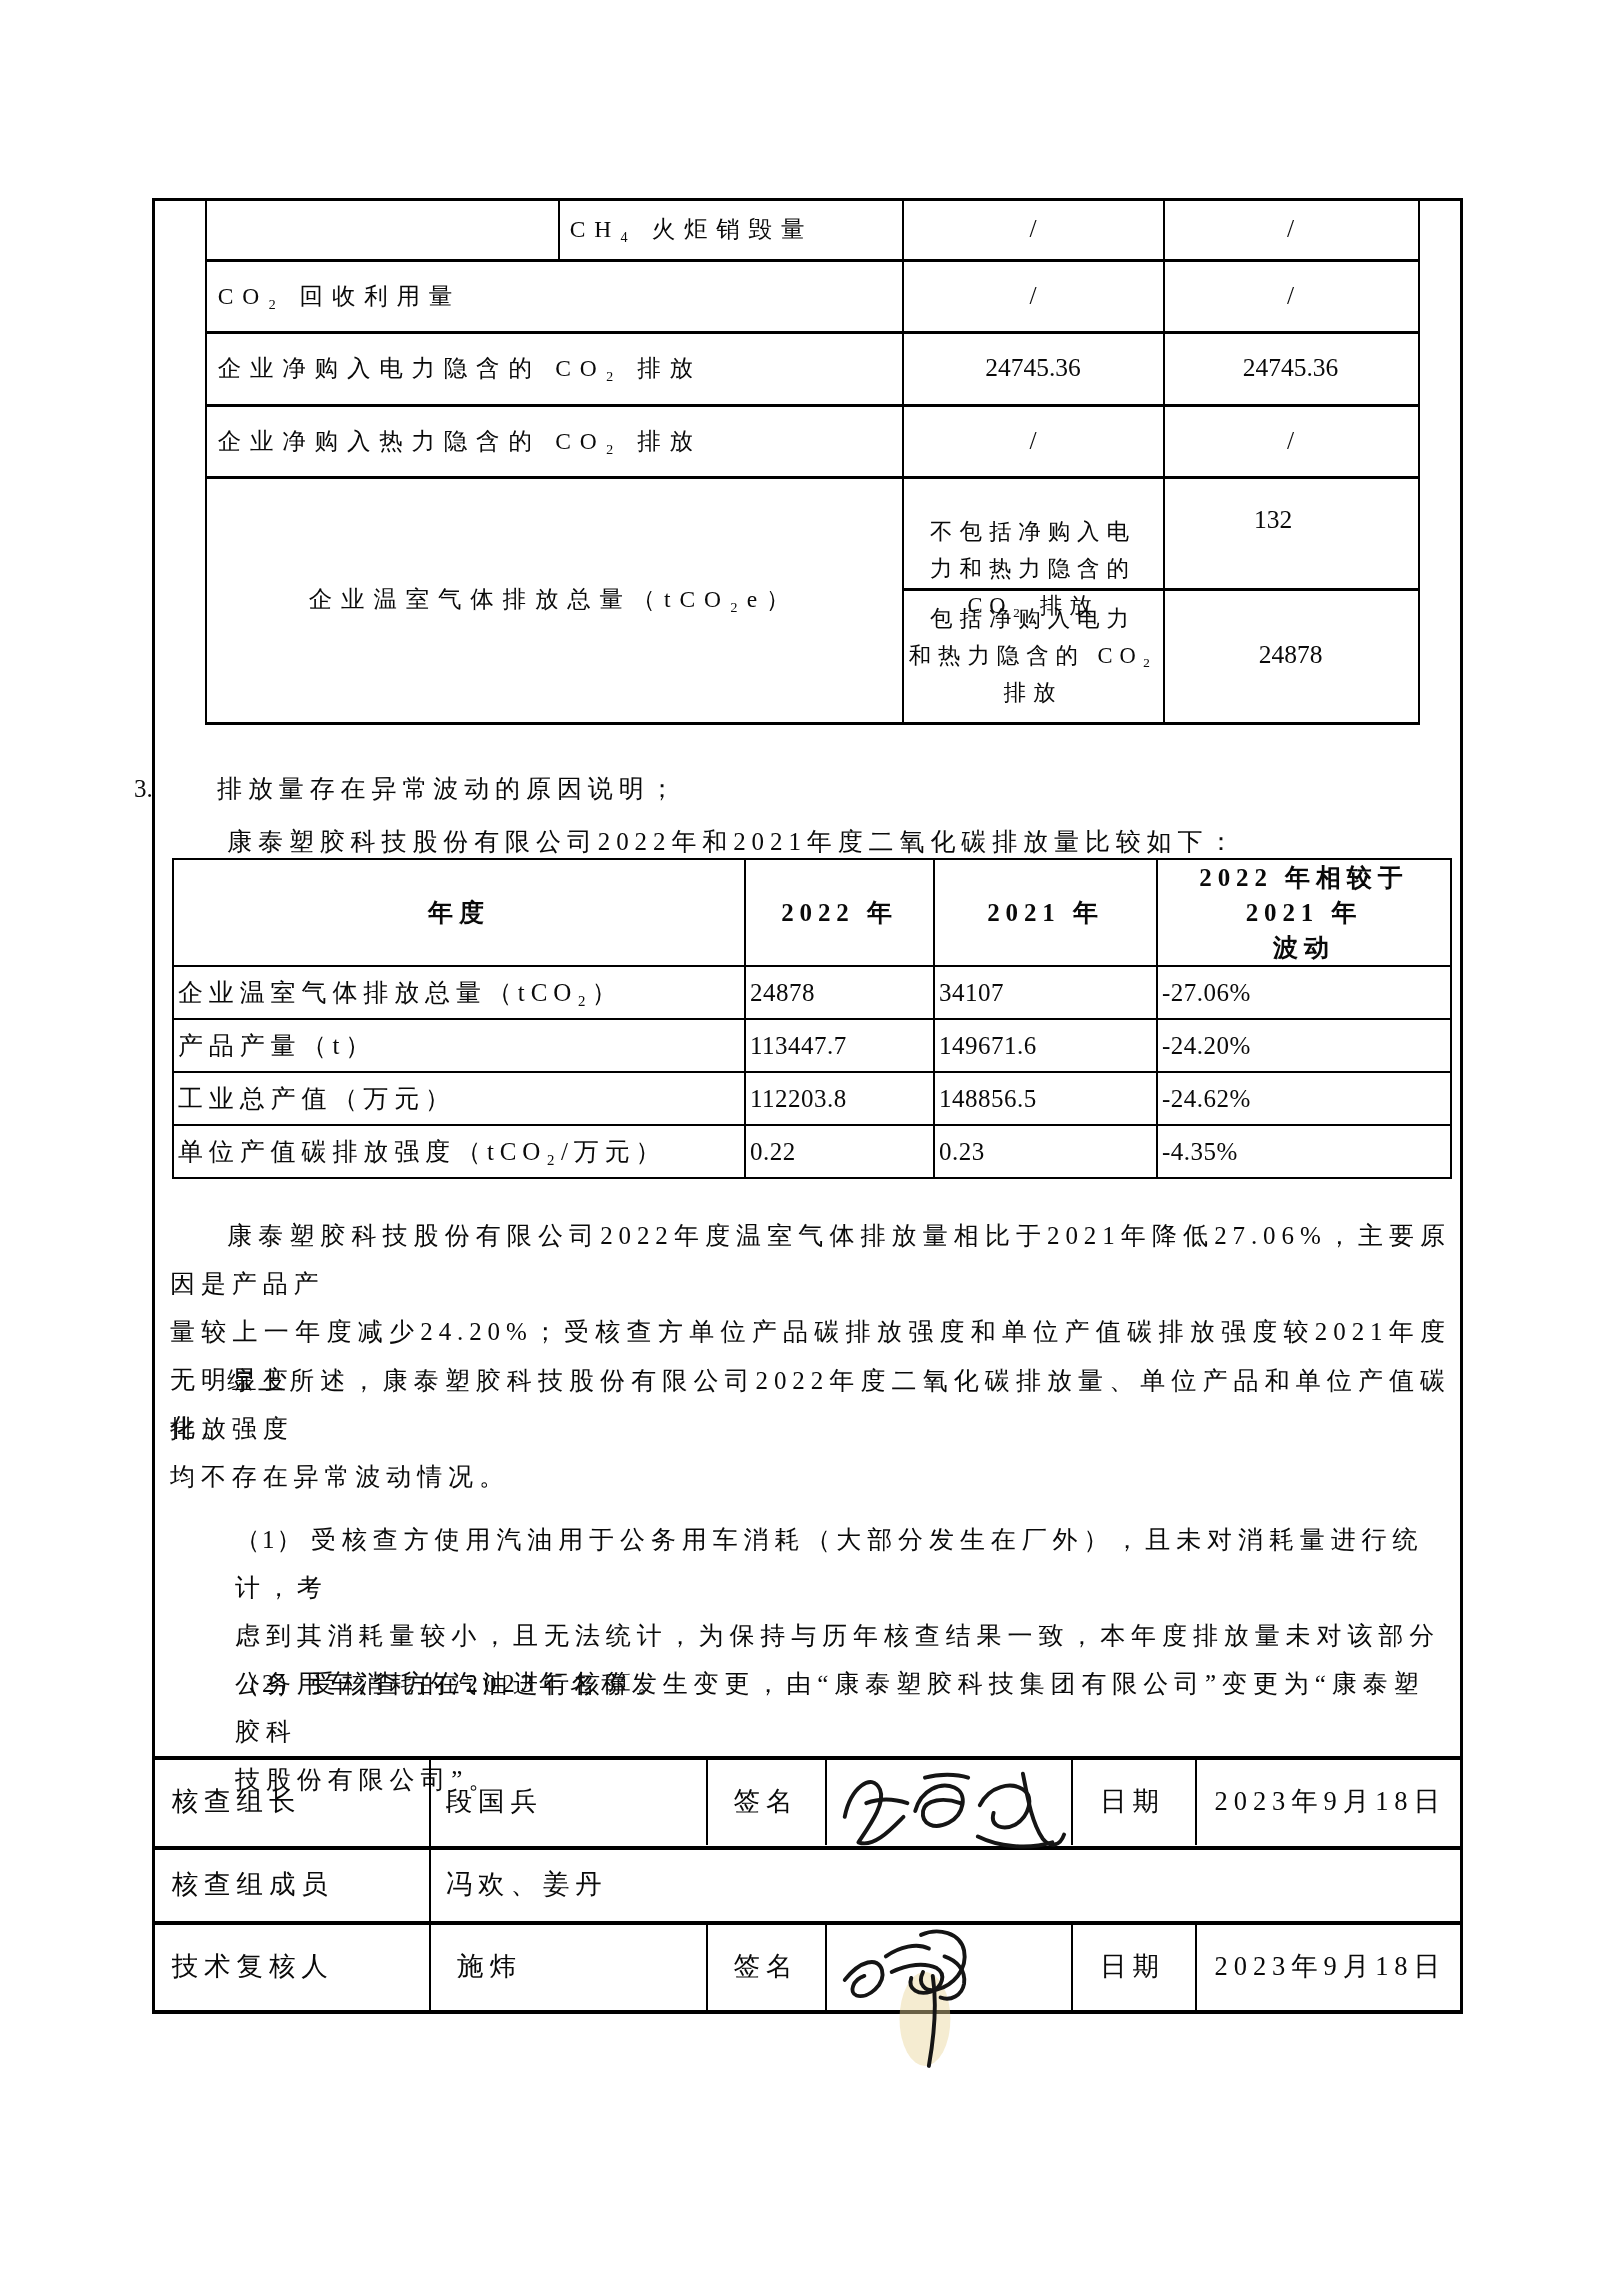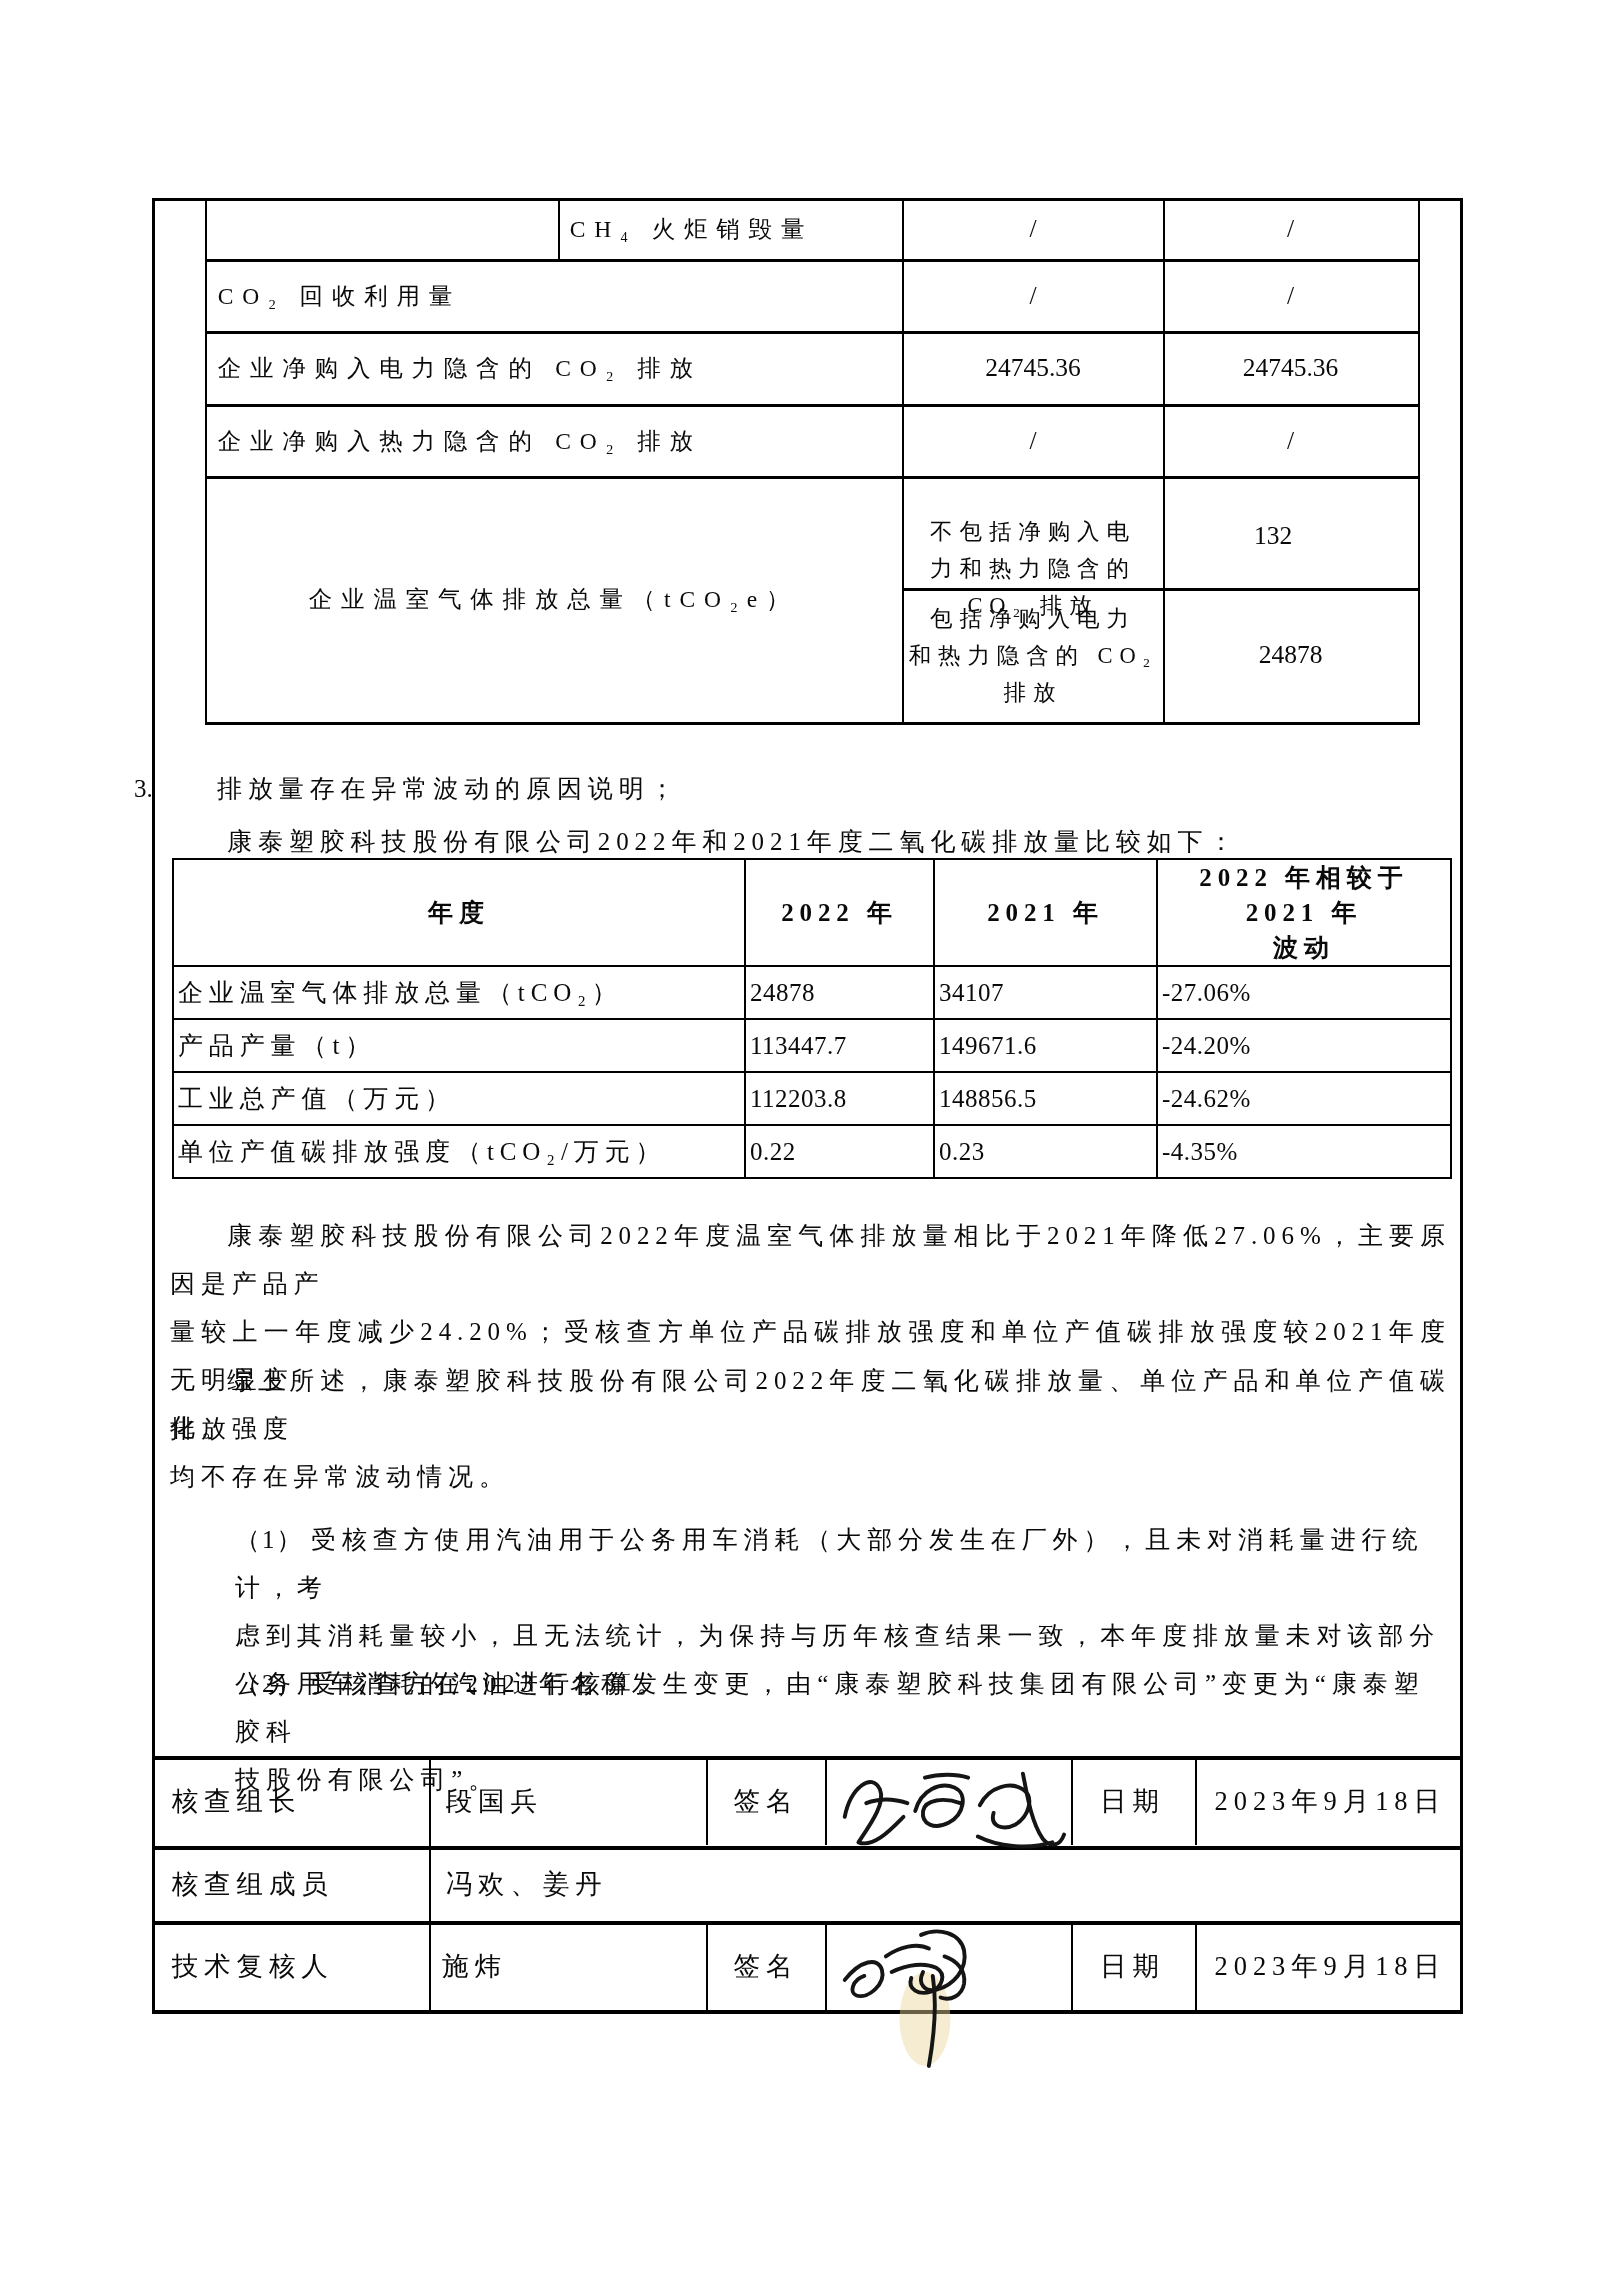--- a/index.html
+++ b/index.html
@@ -70,21 +70,21 @@
   <div class="cell center tt-value" style="left:1163px;top:331px;width:255px;height:73px;">24745.36</div>
 
   <div class="cell left tt-label" style="left:205px;top:404px;width:697px;height:73px;padding-left:12.7px;">企业净购入热力隐含的 CO₂ 排放</div>
   <div class="cell center tt-value" style="left:902px;top:404px;width:262px;height:73px;">/</div>
   <div class="cell center tt-value" style="left:1163px;top:404px;width:255px;height:73px;">/</div>
 
   <div class="cell center tt-label" style="left:205px;top:476px;width:697px;height:246px;">企业温室气体排放总量（tCO₂e）</div>
   <div class="cell center tt-sub" style="left:902px;top:476px;width:262px;height:112px;margin-top:36px;">不包括净购入电
 力和热力隐含的
 CO₂ 排放</div>
-  <div class="cell center tt-value" style="left:1163px;top:480px;width:220px;height:112px;">132</div>
+  <div class="cell center tt-value" style="left:1163px;top:464px;width:220px;height:112px;">132</div>
   <div class="cell center tt-sub" style="left:902px;top:588px;width:262px;height:134px;">包括净购入电力
 和热力隐含的 CO₂
 排放</div>
   <div class="cell center tt-value" style="left:1163px;top:588px;width:255px;height:134px;">24878</div>
 
   <div class="body-block heading" style="left:134px;top:765px;width:1316px;">
     <span class="num">3.</span><span>排放量存在异常波动的原因说明；</span>
   </div>
   <div class="body-block" style="left:170px;top:818px;width:1281px;text-indent:57px;">康泰塑胶科技股份有限公司2022年和2021年度二氧化碳排放量比较如下：</div>
 
@@ -163,21 +163,21 @@
   <div class="cell left sig-cell" style="left:155px;top:1756px;width:274px;height:89px;padding-left:16.7px;">核查组长</div>
   <div class="cell left sig-cell" style="left:429px;top:1756px;width:276px;height:89px;padding-left:16.7px;">段国兵</div>
   <div class="cell center sig-cell" style="left:706px;top:1756px;width:120px;height:89px;">签名</div>
   <div class="cell center sig-cell" style="left:1071px;top:1756px;width:123px;height:89px;">日期</div>
   <div class="cell left sig-cell" style="left:1195px;top:1756px;width:269px;height:89px;padding-left:19.6px;">2023年9月18日</div>
 
   <div class="cell left sig-cell" style="left:155px;top:1846px;width:274px;height:75px;padding-left:16.7px;">核查组成员</div>
   <div class="cell left sig-cell" style="left:429px;top:1846px;width:1034px;height:75px;padding-left:16.7px;">冯欢、姜丹</div>
 
   <div class="cell left sig-cell" style="left:155px;top:1921px;width:274px;height:89px;padding-left:16.7px;border-radius:7px;">技术复核人</div>
-  <div class="cell left sig-cell" style="left:429px;top:1921px;width:276px;height:89px;padding-left:13px;">施炜</div>
+  <div class="cell left sig-cell" style="left:429px;top:1921px;width:276px;height:89px;padding-left:28px;">施炜</div>
   <div class="cell center sig-cell" style="left:706px;top:1921px;width:120px;height:89px;">签名</div>
   <div class="cell center sig-cell" style="left:1071px;top:1921px;width:123px;height:89px;">日期</div>
   <div class="cell left sig-cell" style="left:1195px;top:1921px;width:269px;height:89px;padding-left:19.6px;">2023年9月18日</div>
 
   <svg class="sig-svg" style="left:831px;top:1760px;" width="237" height="102" viewBox="0 0 242 104">
     <g fill="none" stroke="#151515" stroke-width="4" stroke-linecap="round" stroke-linejoin="round">
       <path d="M14,58 C20,28 42,12 50,30 C56,44 40,66 28,84 C44,90 62,70 74,58"></path>
       <path d="M36,44 C52,38 66,40 78,44"></path>
       <path d="M86,52 C92,30 112,22 126,28 C140,34 136,56 120,64 C106,71 92,66 94,52 C96,40 116,38 132,44"></path>
       <path d="M96,18 C110,14 128,14 140,18"></path>

